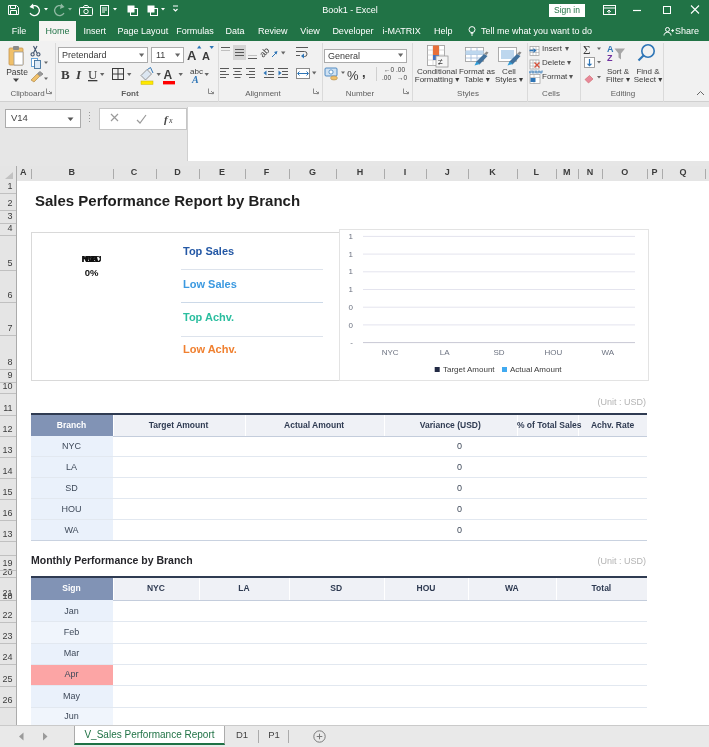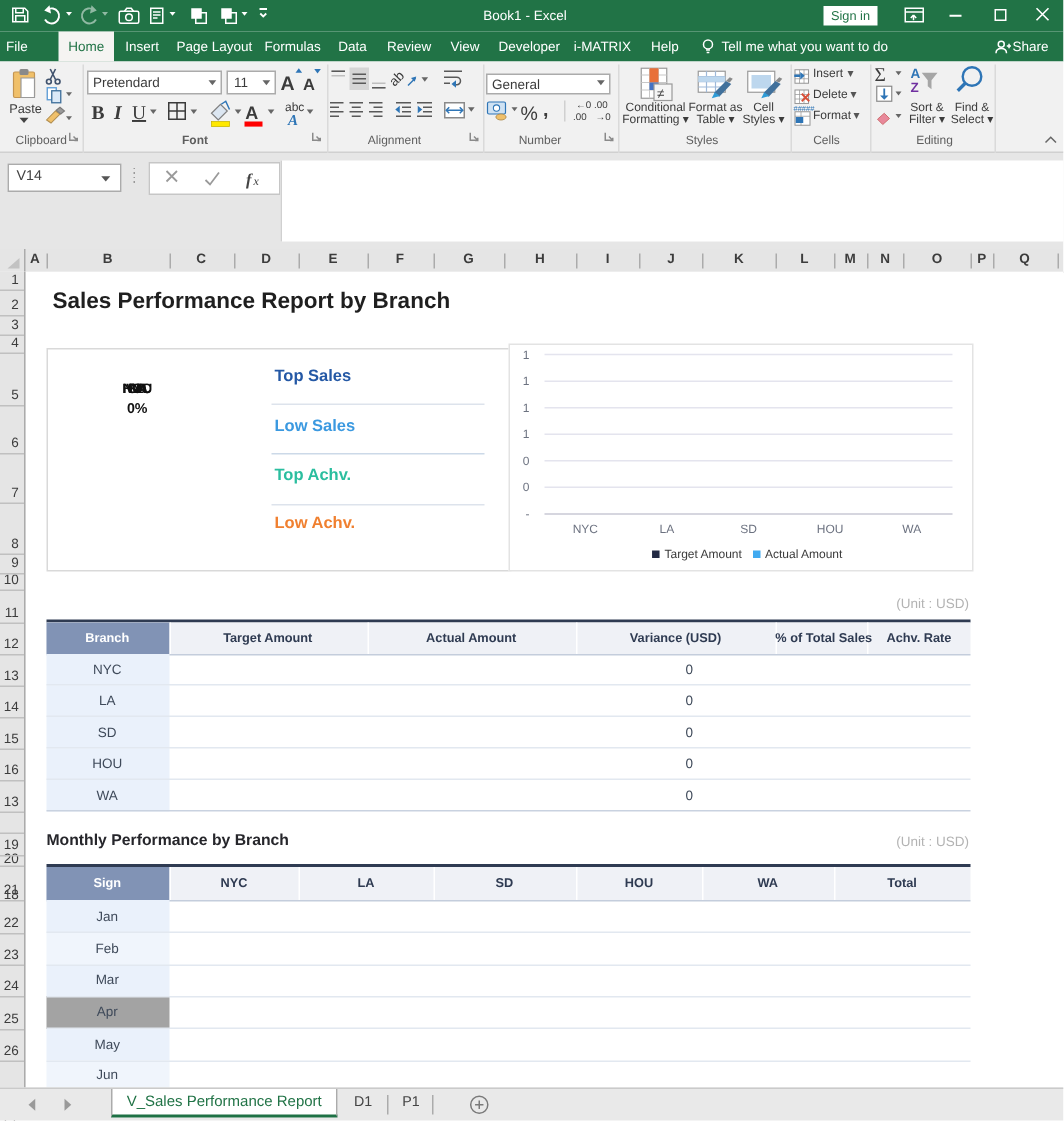--- a/index.html
+++ b/index.html
@@ -70,21 +70,21 @@
  <g stroke="#fff" fill="none">
   <rect x="8.5" y="5.5" width="12" height="9"></rect>
         <path d="M8.5 8h12M14 10l1.8 2M14 10l-1.8 2M14 10v3.5" stroke-width="1"></path>
   <path d="M38 10.5h8" stroke-width="1.2"></path>
   <rect x="68.5" y="6.5" width="7" height="7"></rect>
   <path d="M96 5.5l8 8M104 5.5l-8 8" stroke-width="1.1"></path>
  </g>
 </svg>
 </div>
 <div class="abs" id="menubar">
-<div class="mtab" style="left:4px;width:30px;text-align:left;">File</div>
+<div class="mtab" style="left:4px;width:30px;text-align:center;">File</div>
 <div class="abs" style="left:38.9px;top:0;width:37.4px;height:20px;background:#f5f4f2;"></div>
 <div class="mtab" style="left:38.9px;width:37.4px;text-align:center;color:#217346;">Home</div>
 <div class="mtab" style="left:79.7px;width:30px;text-align:center;">Insert</div>
 <div class="mtab" style="left:117.6px;width:50px;text-align:right;">Page Layout</div>
 <div class="mtab" style="left:170.1px;width:50px;text-align:center;">Formulas</div>
 <div class="mtab" style="left:215px;width:40px;text-align:center;">Data</div>
 <div class="mtab" style="left:252.7px;width:40px;text-align:center;">Review</div>
 <div class="mtab" style="left:290px;width:40px;text-align:center;">View</div>
 <div class="mtab" style="left:327.9px;width:50px;text-align:center;">Developer</div>
 <div class="mtab" style="left:376.6px;width:50px;text-align:center;">i-MATRIX</div>
@@ -569,21 +569,21 @@
 <div class="abs" style="left:112.5px;top:397px;width:1px;height:21.6px;background:#fff;"></div>
 <div class="abs" style="left:199.4px;top:397px;width:1px;height:21.6px;background:#fff;"></div>
 <div class="abs" style="left:288.6px;top:397px;width:1px;height:21.6px;background:#fff;"></div>
 <div class="abs" style="left:383.8px;top:397px;width:1px;height:21.6px;background:#fff;"></div>
 <div class="abs" style="left:468.2px;top:397px;width:1px;height:21.6px;background:#fff;"></div>
 <div class="abs" style="left:555.5px;top:397px;width:1px;height:21.6px;background:#fff;"></div>
 <div class="abs" style="left:30.5px;top:418.6px;width:616.8px;height:1px;background:#c4cddc;"></div>
 <div class="t2b" style="top:418.6px;height:22.1px;line-height:22.1px;">Jan</div>
 <div class="t2b" style="top:440.7px;height:21.3px;line-height:21.3px;background:#f0f5fc;">Feb</div>
 <div class="t2b" style="top:462px;height:21.4px;line-height:21.4px;">Mar</div>
-<div class="t2b" style="top:483.4px;height:21.3px;line-height:21.3px;background:#a3a3a3;">Apr</div>
+<div class="t2b" style="top:483.4px;height:21.3px;line-height:21.3px;background:#fca5a5;">Apr</div>
 <div class="t2b" style="top:504.7px;height:21.3px;line-height:21.3px;">May</div>
 <div class="t2b" style="top:526px;height:18.3px;line-height:18.3px;background:#f0f5fc;">Jun</div>
 <div class="t2r" style="top:440.2px;"></div>
 <div class="t2r" style="top:461.5px;"></div>
 <div class="t2r" style="top:482.9px;"></div>
 <div class="t2r" style="top:504.2px;"></div>
 <div class="t2r" style="top:525.5px;"></div>
 </div>
 <div class="abs" id="tabbar">
 <svg class="abs" style="left:16px;top:5px" width="36" height="12">

